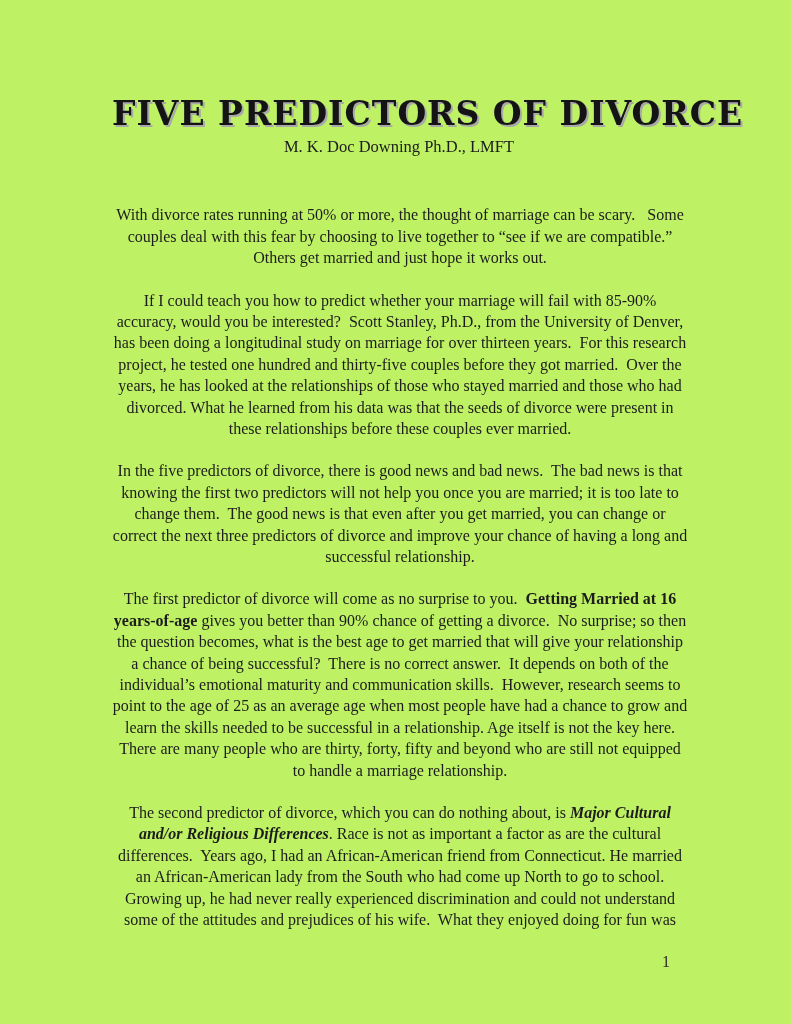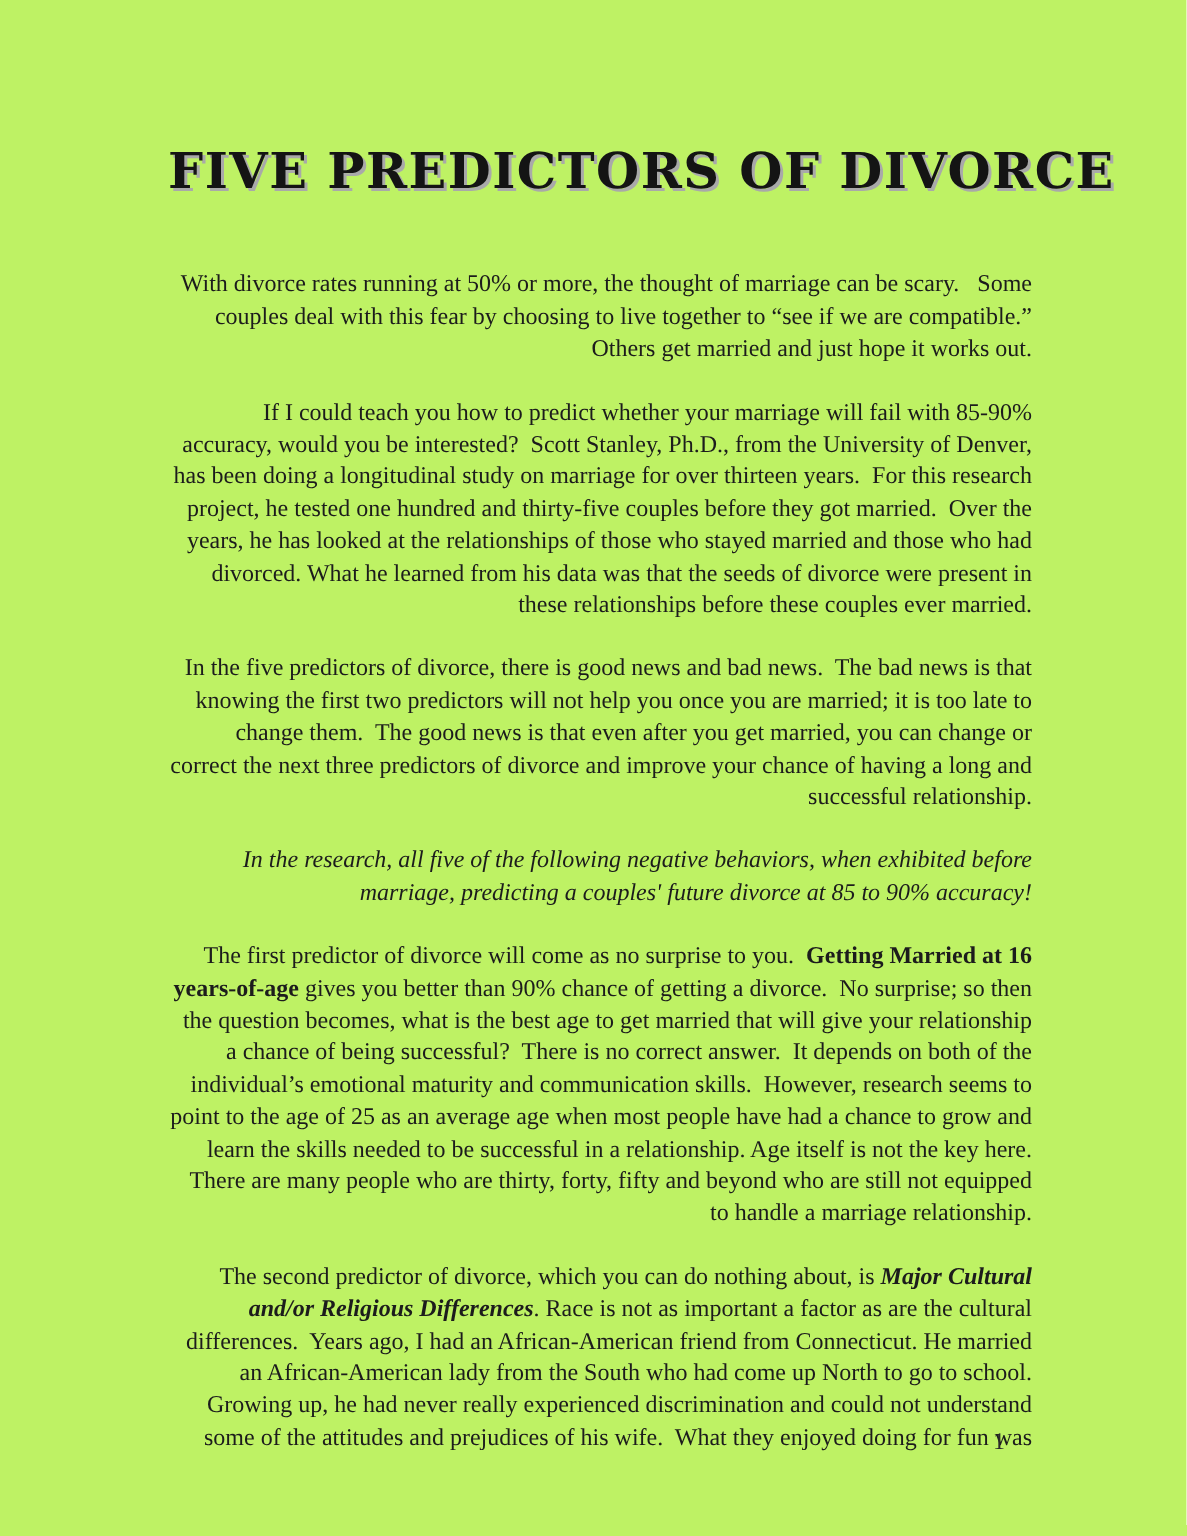--- a/index.html
+++ b/index.html
@@ -41,43 +41,43 @@
   }
   .doc-body {
     margin-top: 47px;
     width: 576px;
   }
   .para {
     margin: 0 0 21px 0;
     font-size: 16px;
     line-height: 21.4px;
     white-space: pre-wrap;
-    text-align: right;
+    text-align: center;
   }
   .r-normal { font-weight: normal; font-style: normal; }
   .r-bold { font-weight: bold; }
   .r-italic { font-style: italic; }
   .r-bold-italic { font-weight: bold; font-style: italic; }
   .page-number {
     position: absolute;
     top: 953px;
     left: 662px;
     font-size: 16px;
     color: #2a2a2a;
   }
 </style>
 </head>
 <body>
 
 <div class="page">
   <header class="doc-header">
     <h1 class="title">FIVE PREDICTORS OF DIVORCE</h1>
+    <div class="author">M. K. Doc Downing Ph.D., LMFT</div>
   </header>
   <main class="doc-body">
       <p class="para"><span class="r-normal">With divorce rates running at 50% or more, the thought of marriage can be scary.   Some couples deal with this fear by choosing to live together to “see if we are compatible.” Others get married and just hope it works out.</span></p>
       <p class="para"><span class="r-normal">If I could teach you how to predict whether your marriage will fail with 85-90% accuracy, would you be interested?  Scott Stanley, Ph.D., from the University of Denver, has been doing a longitudinal study on marriage for over thirteen years.  For this research project, he tested one hundred and thirty-five couples before they got married.  Over the years, he has looked at the relationships of those who stayed married and those who had divorced. What he learned from his data was that the seeds of divorce were present in these relationships before these couples ever married.</span></p>
       <p class="para"><span class="r-normal">In the five predictors of divorce, there is good news and bad news.  The bad news is that knowing the first two predictors will not help you once you are married; it is too late to change them.  The good news is that even after you get married, you can change or correct the next three predictors of divorce and improve your chance of having a long and successful relationship.</span></p>
-      <p class="para"><span class="r-italic">In the research, all five of the following negative behaviors, when exhibited before marriage, predicting a couples' future divorce at 85 to 90% accuracy!</span></p>
       <p class="para"><span class="r-normal">The first predictor of divorce will come as no surprise to you.  </span><span class="r-bold">Getting Married at 16 years-of-age</span><span class="r-normal"> gives you better than 90% chance of getting a divorce.  No surprise; so then the question becomes, what is the best age to get married that will give your relationship a chance of being successful?  There is no correct answer.  It depends on both of the individual’s emotional maturity and communication skills.  However, research seems to point to the age of 25 as an average age when most people have had a chance to grow and learn the skills needed to be successful in a relationship. Age itself is not the key here. There are many people who are thirty, forty, fifty and beyond who are still not equipped to handle a marriage relationship.</span></p>
       <p class="para"><span class="r-normal">The second predictor of divorce, which you can do nothing about, is </span><span class="r-bold-italic">Major Cultural and/or Religious Differences</span><span class="r-normal">. Race is not as important a factor as are the cultural differences.  Years ago, I had an African-American friend from Connecticut. He married an African-American lady from the South who had come up North to go to school. Growing up, he had never really experienced discrimination and could not understand some of the attitudes and prejudices of his wife.  What they enjoyed doing for fun was</span></p>
     </main>
   <span class="page-number">1</span>
 </div>
 
 </body></html>

